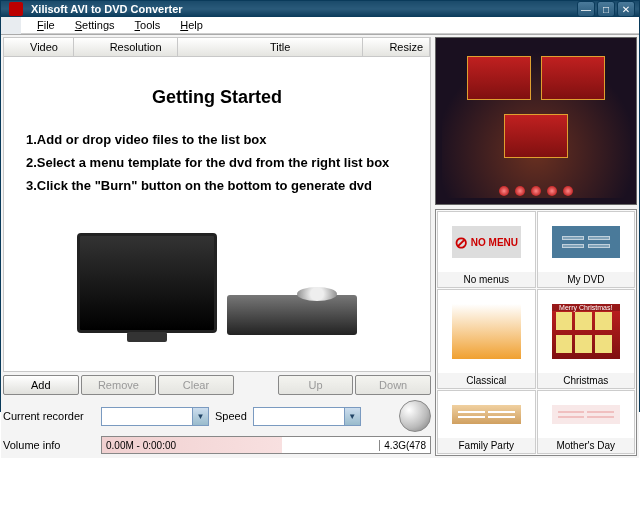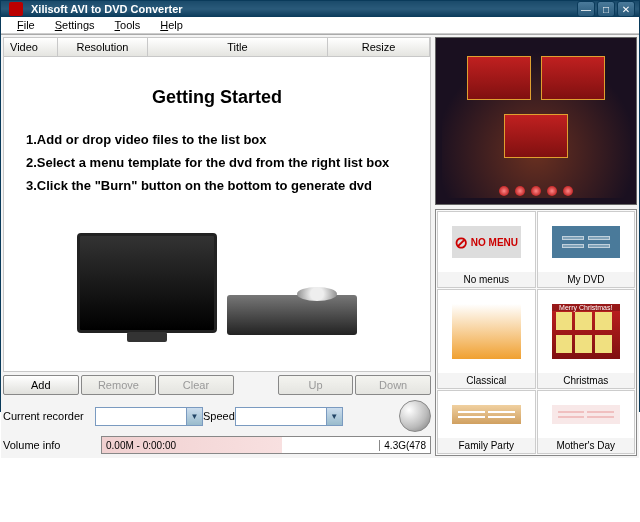--- a/index.html
+++ b/index.html
@@ -3,42 +3,42 @@
 <meta charset="utf-8">
 <style>
 * { box-sizing: border-box; margin: 0; padding: 0; }
 body { font-family: Tahoma, Arial, sans-serif; font-size: 11px; background: #fff; width: 640px; height: 522px; overflow: hidden; }
 .window { width: 640px; height: 412px; border: 1px solid #0a3a5a; display: flex; flex-direction: column; background: #e8ecf0; }
 .titlebar { height: 22px; background: linear-gradient(#1a4a6a,#2a5a7a 50%,#0a3a5a); color: #fff; display: flex; align-items: center; padding: 0 4px; font-size: 11px; }
 .titlebar-icon { width: 14px; height: 14px; margin: 0 4px; background: #b00; border-radius: 2px; }
 .titlebar-title { flex: 1; padding-left: 4px; font-weight: bold; }
 .win-btns { display: flex; gap: 2px; }
 .win-btn { width: 18px; height: 16px; background: linear-gradient(#4a7a9a,#2a5a7a); border: 1px solid #0a3a5a; border-radius: 3px; color: #fff; display: flex; align-items: center; justify-content: center; font-size: 10px; cursor: pointer; }
-.menubar { height: 22px; background: #fff; border-bottom: 1px solid #ccc; display: flex; align-items: center; padding: 0 8px; gap: 4px; }
+.menubar { height: 22px; background: #fff; border-bottom: 1px solid #ccc; display: flex; align-items: center; padding: 0 8px; gap: 4px; margin-left: 20px; }
 .menu-item { padding: 2px 8px; cursor: pointer; }
 .menu-item u { text-decoration: underline; }
 .body { flex: 1; display: flex; background: #f4f4f4; border-top: 1px solid #aaa; }
 .left { width: 432px; display: flex; flex-direction: column; padding: 2px; }
 .list-header { height: 20px; background: linear-gradient(#fff,#e4e4e0); border: 1px solid #c8c8c8; display: flex; font-size: 11px; }
-.lh-cell { border-right: 1px solid #c8c8c8; padding: 3px 6px; }
+.lh-cell { border-right: 1px solid #c8c8c8; padding: 3px 6px; margin-left: 20px; }
 .lh-video { width: 54px; } .lh-title { width: 180px; text-align: center; } .lh-res { width: 90px; text-align: center; } .lh-resize { flex: 1; text-align: center; }
 .content { flex: 1; background: #fff; border: 1px solid #c8c8c8; border-top: none; padding: 18px 22px; }
 .started { font-family: Arial Black, Arial; font-size: 18px; font-weight: 900; text-align: center; margin: 12px 0 24px; }
 .instr { list-style: none; }
 .instr li { margin: 8px 0; font-size: 13px; font-weight: bold; }
 .illustration { height: 140px; margin-top: 20px; display: flex; align-items: center; justify-content: center; gap: 10px; position: relative; }
 .tv { width: 140px; height: 100px; background: linear-gradient(#333,#000); border: 3px solid #222; border-radius: 4px; position: relative; }
 .tv::after { content: ""; position: absolute; bottom: -12px; left: 35%; width: 30%; height: 10px; background: #333; border-radius: 2px; }
 .dvdp { width: 130px; height: 40px; background: linear-gradient(#777,#222); border-radius: 3px; align-self: flex-end; margin-bottom: 18px; position: relative; }
 .dvdp::before { content: ""; position: absolute; top: -8px; right: 20px; width: 40px; height: 14px; background: radial-gradient(circle,#eee 30%,#888); border-radius: 50%; }
 .btnrow { display: flex; gap: 2px; padding: 3px 0; }
 .btn { flex: 1; height: 20px; background: linear-gradient(#fff,#e0e0dc); border: 1px solid #888; border-radius: 2px; font-size: 11px; cursor: pointer; }
 .btn.disabled { color: #999; background: linear-gradient(#f4f4f0,#e4e4e0); cursor: default; }
 .gap { width: 40px; flex: none; }
-.settings { display: flex; align-items: center; gap: 0; padding: 2px 0; }
+.settings { display: flex; align-items: center; gap: 6px; padding: 2px 0; }
 .setlbl { width: 92px; font-size: 11px; }
 .sel { width: 108px; height: 19px; border: 1px solid #7a9ac0; background: #fff; display: flex; align-items: center; justify-content: flex-end; }
 .sel-arr { width: 16px; height: 17px; background: linear-gradient(#cde,#9bc); border-left: 1px solid #7a9ac0; display: flex; align-items: center; justify-content: center; font-size: 8px; color: #246; }
 .spdlbl { font-size: 11px; }
 .burn { width: 32px; height: 32px; border-radius: 50%; background: radial-gradient(circle at 30% 30%,#fff,#bbb 60%,#777); border: 1px solid #888; margin-left: auto; cursor: pointer; }
 .volrow { display: flex; align-items: center; gap: 6px; padding: 2px 0; }
 .volbar { flex: 1; height: 18px; border: 1px solid #888; background: #fff; display: flex; align-items: center; position: relative; font-size: 10px; }
 .volfill { position: absolute; left: 0; top: 0; bottom: 0; width: 55%; background: linear-gradient(90deg,#f0d0d0,#f8e0e0); }
 .voltxt { position: relative; padding: 0 4px; }
 .voltxt2 { position: relative; margin-left: auto; padding: 0 4px; border-left: 1px solid #888; }

